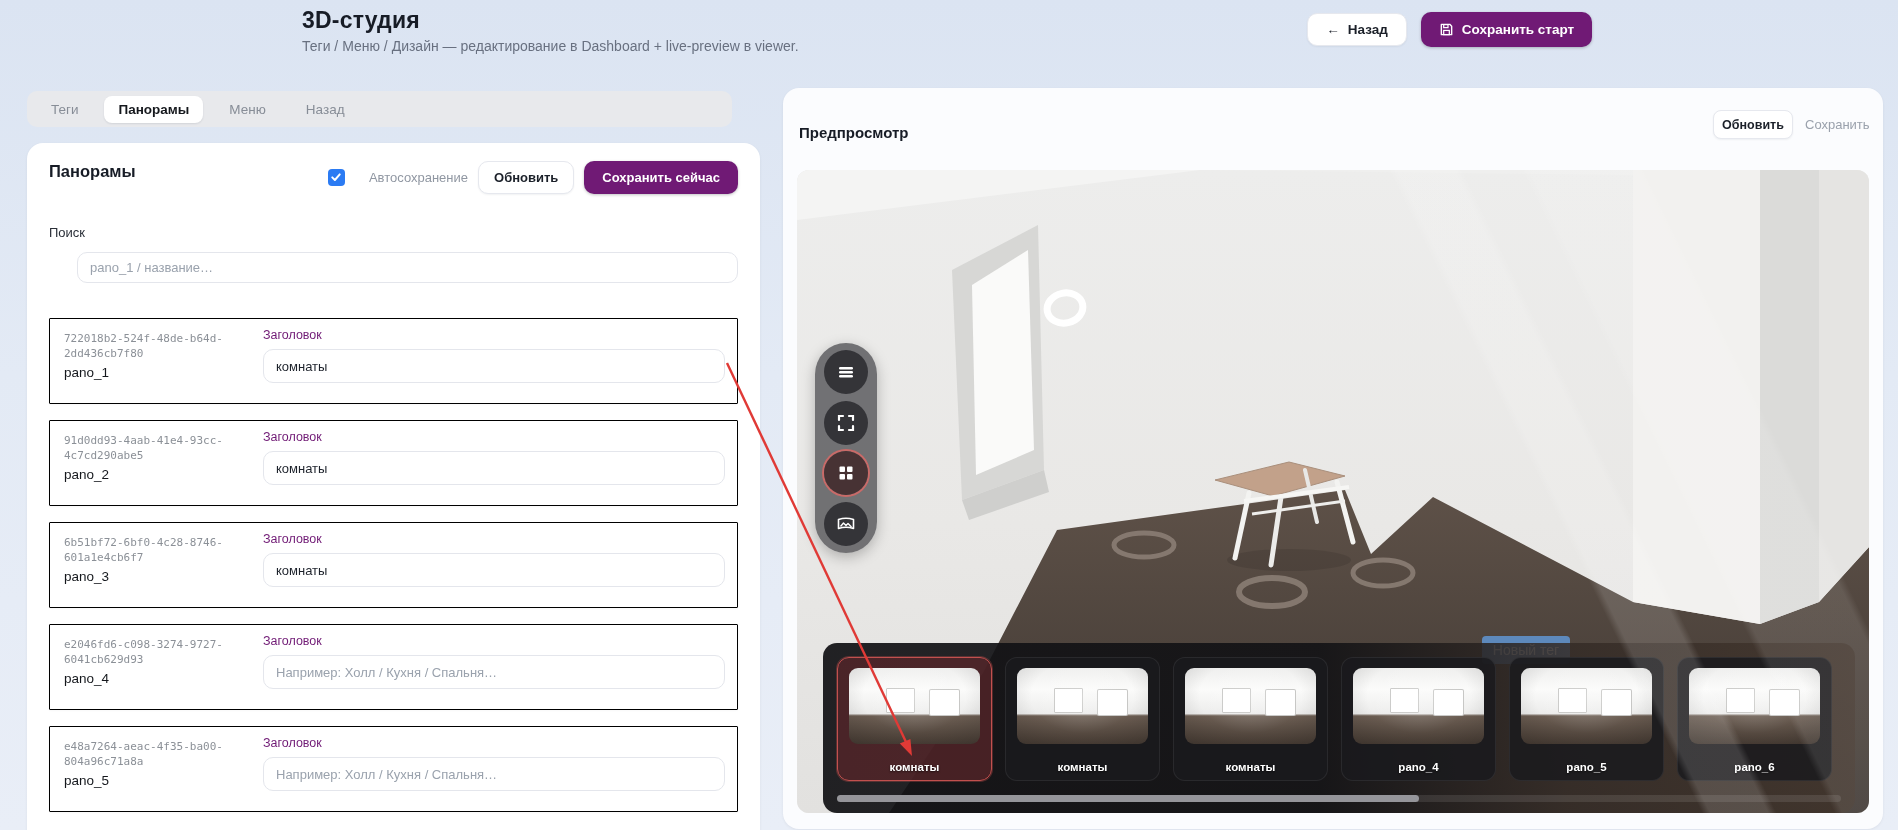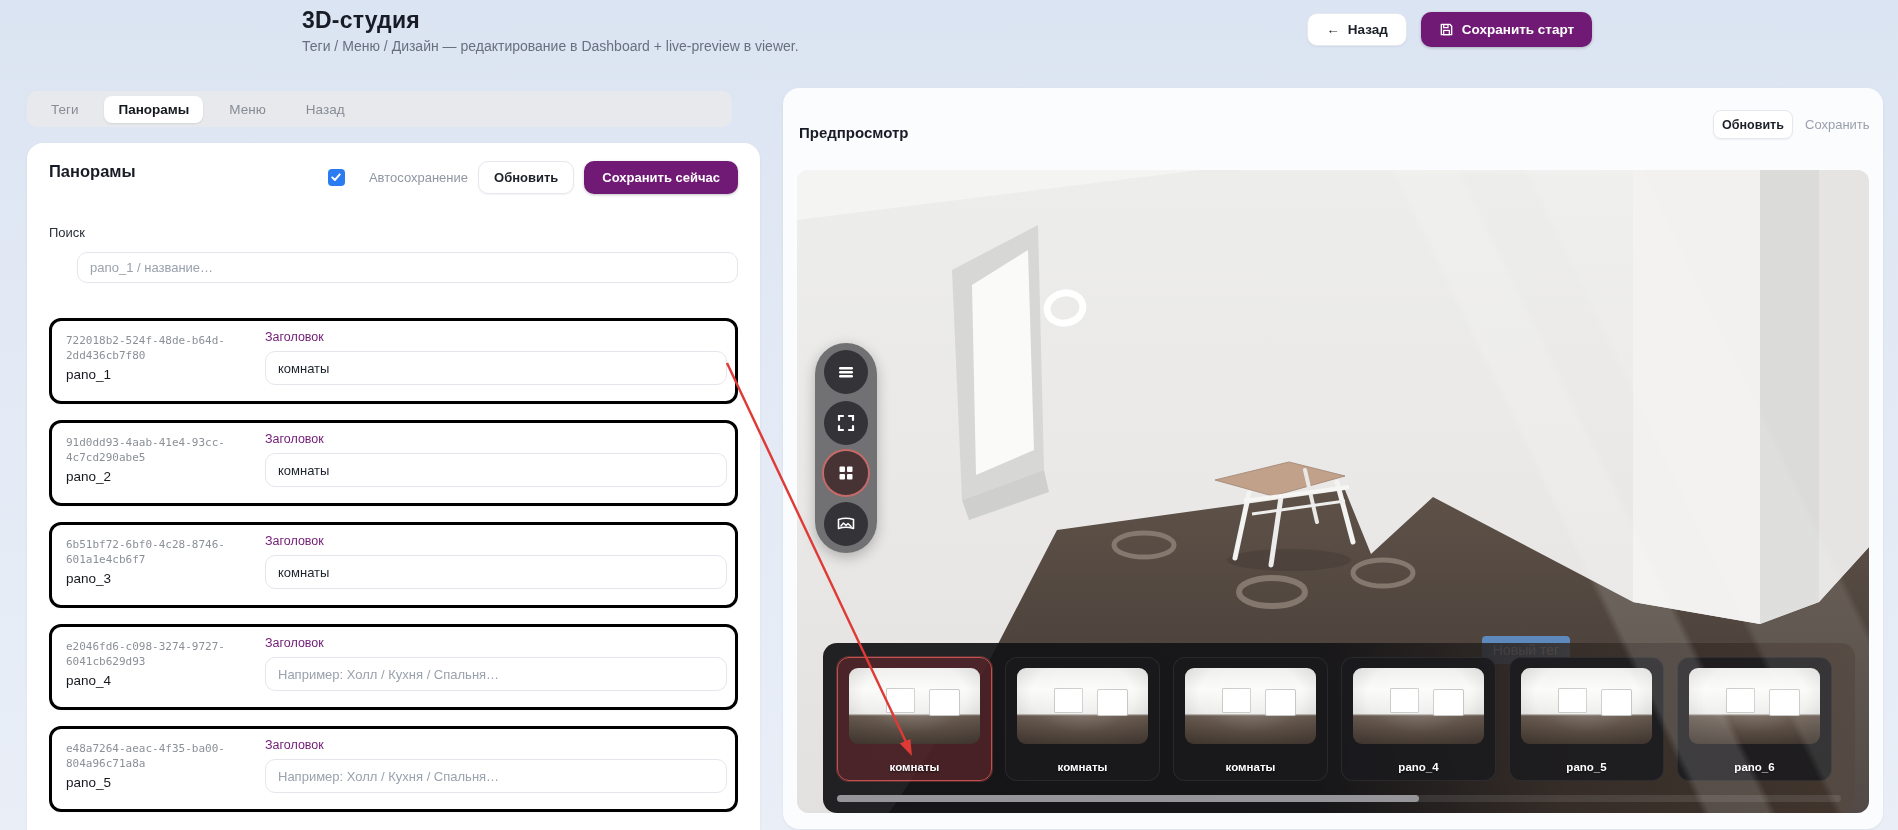--- a/index.html
+++ b/index.html
@@ -38,22 +38,22 @@
               align-items:center; justify-content:center; cursor:pointer; }
   .autosave-label { font-size:13px; color:#9097a2; }
   .refresh-btn { height:33px; padding:0 15px; font-weight:600; }
   .save-now-btn { height:33px; padding:0 17px; font-size:13px; }
   .search-label { left:49px; top:225px; font-size:13px; color:#2a2f38; }
   .search-input { left:49px; top:252px; width:689px; height:31px;padding-left:28px; }
   input.fld { border:1px solid #e4e6ec; border-radius:10px; background:#fff; padding:0 12px;
               font-size:13px; color:#1d222b; font-family:inherit; outline:none; width:100%; height:100%; }
   input.fld::placeholder { color:#9aa2ad; }
 
-  .pano-card { left:49px; width:689px; height:86px; background:#fff; border:3px solid #000000;
-               border-radius:12px; box-shadow:0 1px 2px rgba(16,24,40,.03); }
+  .pano-card { left:49px; width:689px; height:86px; background:#fff; border:1px solid #000000;
+               border-radius:1px; box-shadow:0 1px 2px rgba(16,24,40,.03); }
   .pc-uuid { position:absolute; left:14px; top:12px; width:200px; font-family:"DejaVu Sans Mono",monospace;
              font-size:11px; line-height:15px; color:#8b9097; white-space:pre-line; }
   .pc-name { position:absolute; left:14px; top:46px; font-size:13.5px; font-weight:400; color:#15181d; }
   .pc-field-label { position:absolute; left:213px; top:9px; font-size:12.5px; color:#701a75; }
   .pc-input { position:absolute; left:213px; top:30px; width:462px; height:34px; }
 
   
   .preview-panel { left:783px; top:88px; width:1100px; height:741px; background:#fbfcfe;
                    border-radius:16px; box-shadow:0 1px 3px rgba(16,24,40,.06); }
   .pv-title { left:799px; top:112px; font-size:15px; font-weight:700;margin-top:12px; }

